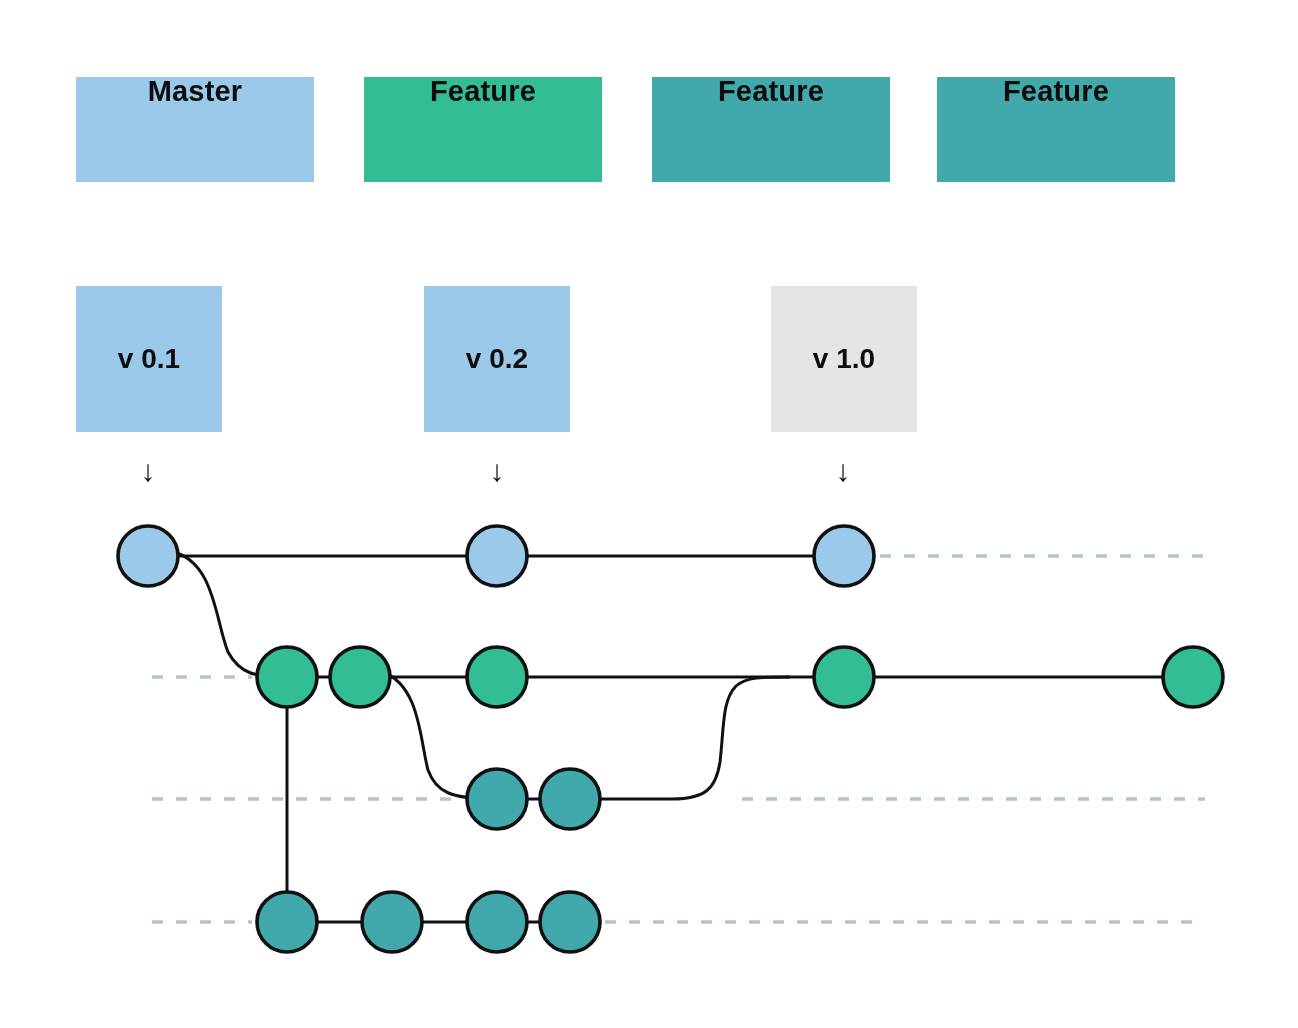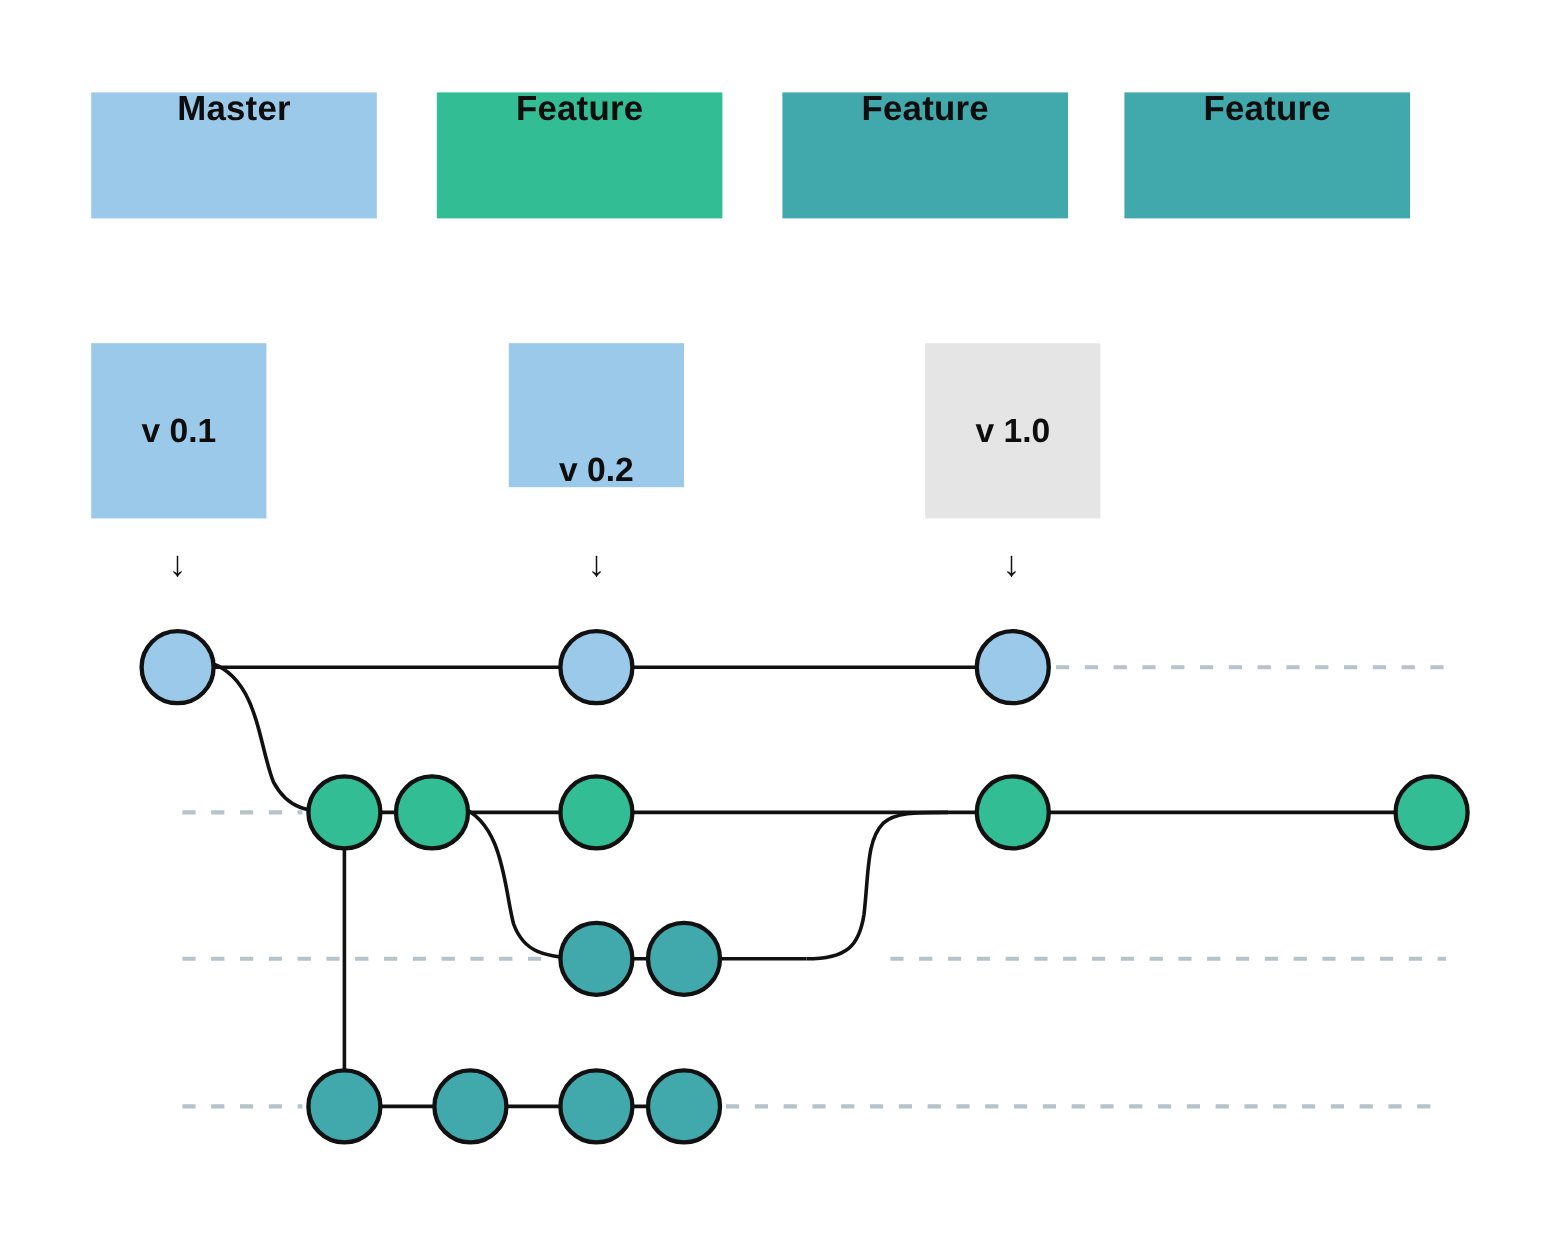--- a/index.html
+++ b/index.html
@@ -109,21 +109,21 @@
       <div class="legend-box" style="left: 937px; top: 77px; width: 238px; height: 105px; background: rgb(65, 168, 172);">
         <span class="legend-label">Feature</span>
       </div>
     </div>
 
   <div id="version-layer">
       <div class="version-box" style="left: 76px; top: 286px; width: 146px; height: 146px; background: rgb(154, 201, 234); text-align: center;">
         <span class="version-label">v 0.1</span>
       </div>
       <div class="version-arrow" style="left: 128px; top: 456px;">↓</div>
-      <div class="version-box" style="left: 424px; top: 286px; width: 146px; height: 120px; background: rgb(154, 201, 234); align-items: flex-end;">
+      <div class="version-box" style="left: 424px; top: 286px; width: 146px; height: 146px; background: rgb(154, 201, 234);">
         <span class="version-label">v 0.2</span>
       </div>
       <div class="version-arrow" style="left: 477px; top: 456px;">↓</div>
       <div class="version-box" style="left: 771px; top: 286px; width: 146px; height: 146px; background: #e5e5e5;">
         <span class="version-label">v 1.0</span>
       </div>
       <div class="version-arrow" style="left: 823px; top: 456px;">↓</div>
     </div>
 
   <svg id="graph" viewBox="0 0 1298 1028" xmlns="http://www.w3.org/2000/svg">

